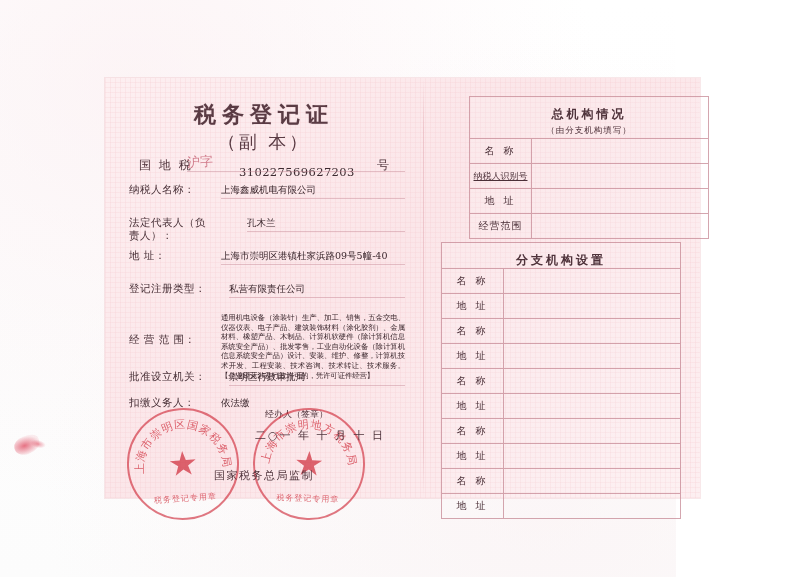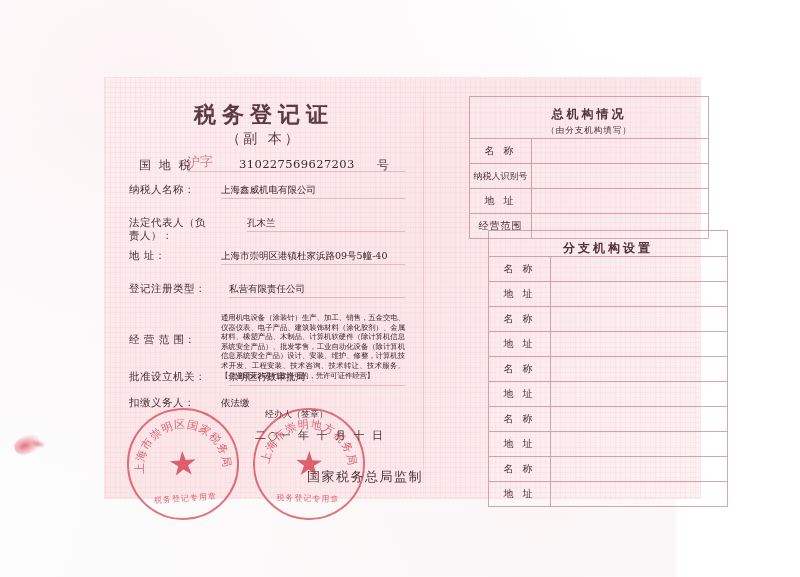--- a/index.html
+++ b/index.html
@@ -91,21 +91,21 @@
     color: #5a3b44;
     text-shadow: 0 0 1px rgba(120,70,80,0.25);
   }
   .doc-subtitle {
     position: absolute;
     left: 0;
     top: 52px;
     width: 318px;
     text-align: center;
     font-family: "DejaVu Serif", serif;
-    font-size: 14px;
+    font-size: 18px;
     letter-spacing: 3px;
     color: #5a3b44;
   }
 
   .serial-row {
     position: absolute;
     left: 24px;
     top: 76px;
     width: 276px;
     height: 22px;
@@ -127,21 +127,21 @@
     top: -1px;
     font-size: 13px;
     color: #c2576b;
     opacity: 0.75;
     font-family: "DejaVu Serif", serif;
     transform: rotate(-3deg);
   }
   .serial-number {
     position: absolute;
     left: 110px;
-    top: 3px;
+    top: 11px;
     font-size: 11.5px;
     letter-spacing: 0.4px;
     color: #3c2a30;
   }
   .serial-suffix {
     position: absolute;
     left: 248px;
     top: 3px;
     font-size: 12px;
     color: #4e333b;
@@ -194,23 +194,23 @@
     font-family: "DejaVu Serif", serif;
     font-size: 11px;
     letter-spacing: 2px;
     color: #4e333b;
   }
   .footer-note {
     position: absolute;
     left: 0;
     top: 390px;
     width: 318px;
-    text-align: right;
+    text-align: center;
     font-family: Liberation Mono, monospace;
-    font-size: 13px;
+    font-size: 11px;
     letter-spacing: 1.5px;
     color: #4e333b;
   }
 
   
   .seal {
     position: absolute;
     width: 108px;
     height: 108px;
     border-radius: 50%;
@@ -431,34 +431,34 @@
       <div class="table-block" style="top:18px;margin-left:28px;">
         <div class="tbl-title">
           <span class="t1">总机构情况</span>
           <span class="t2">（由分支机构填写）</span>
         </div>
         <div class="tbl-row">
           <div class="cell-label">名  称</div>
           <div class="cell-value"></div>
         </div>
         <div class="tbl-row">
-          <div class="cell-label" style="letter-spacing:0px; font-size:9px;">纳税人识别号</div>
+          <div class="cell-label" style="letter-spacing:0px; font-size:9px;text-decoration:underline;">纳税人识别号</div>
           <div class="cell-value"></div>
         </div>
         <div class="tbl-row">
           <div class="cell-label">地    址</div>
           <div class="cell-value"></div>
         </div>
         <div class="tbl-row">
           <div class="cell-label" style="letter-spacing:1px;">经营范围</div>
           <div class="cell-value"></div>
         </div>
       </div>
 
-      <div class="table-block" style="top:152px;margin-left:47px;">
+      <div class="table-block" style="top:164px;">
         <div class="tbl-title">
           <span class="t1">分支机构设置</span>
         </div>
 
         <div class="tbl-row">
           <div class="cell-label">名  称</div>
           <div class="cell-value"></div>
         </div>
         <div class="tbl-row">
           <div class="cell-label">地  址</div>

